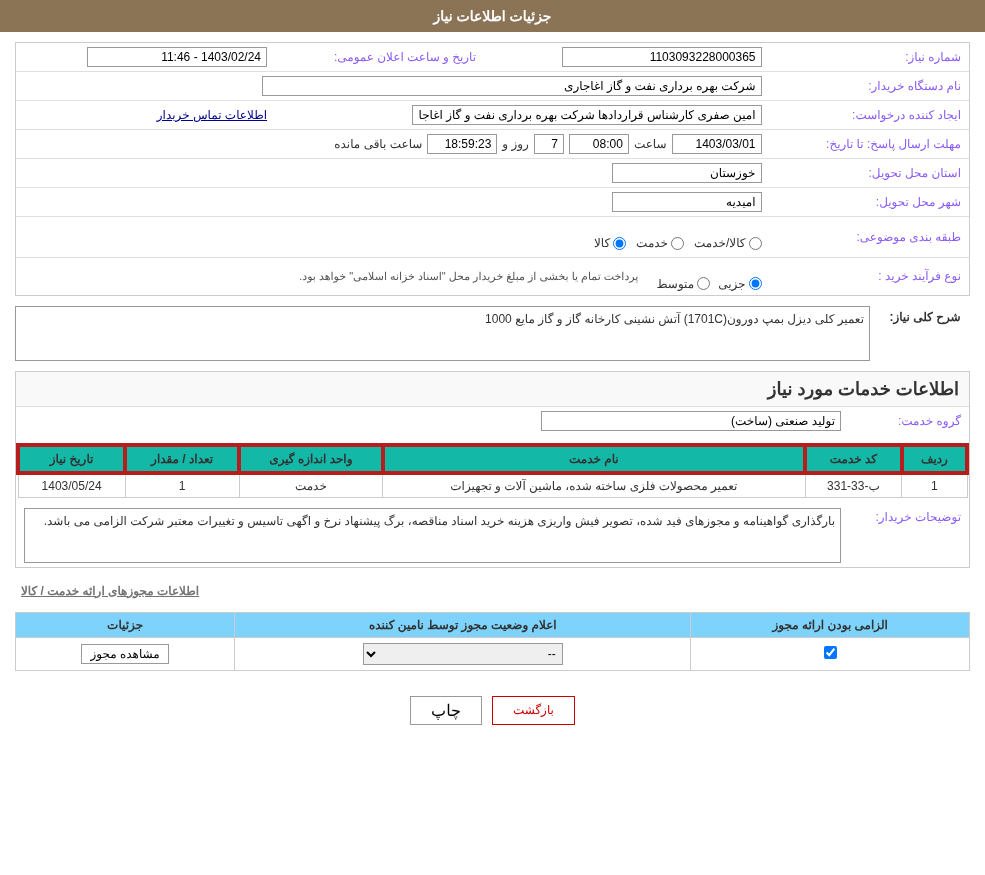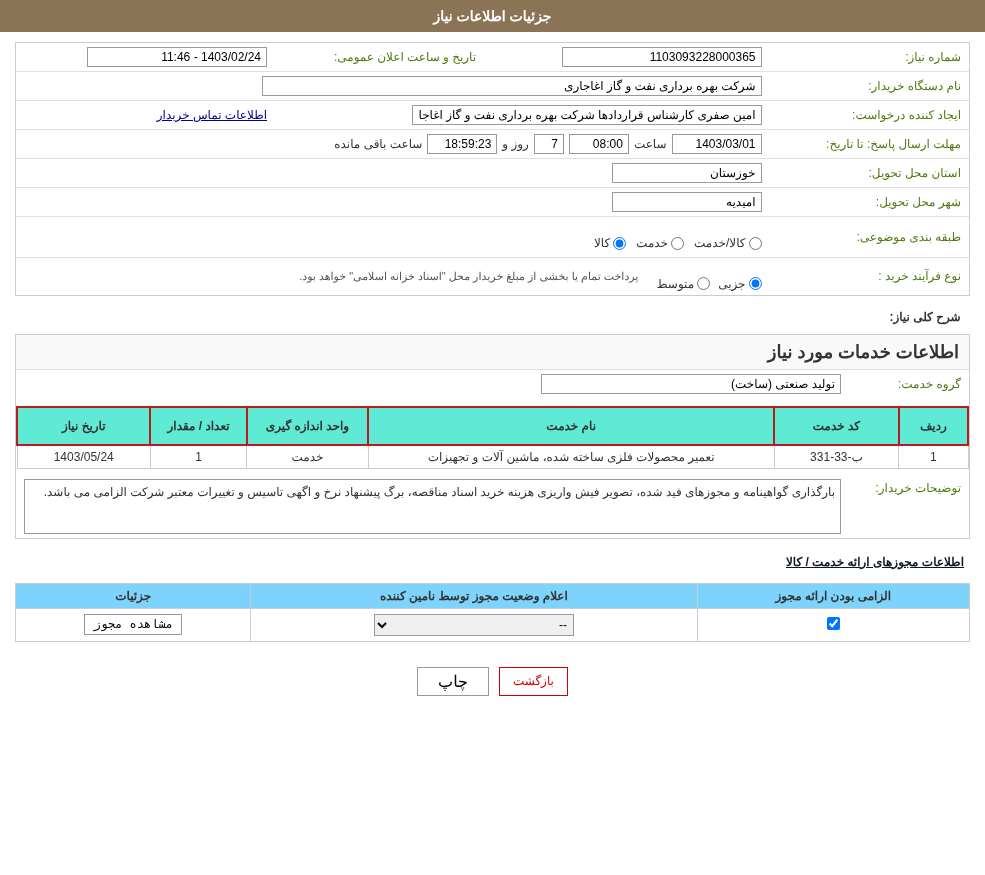--- a/index.html
+++ b/index.html
@@ -35,21 +35,21 @@
     .form-table {
       width: 100%;
       border-collapse: collapse;
     }
     .form-table td {
       padding: 4px 8px;
       vertical-align: middle;
     }
     .label-cell {
       text-align: right;
-      color: #4d7c0f;
+      color: #8b5cf6;
       white-space: nowrap;
       font-weight: normal;
       width: auto;
       min-width: 120px;
     }
     .value-cell {
       text-align: right;
     }
     .input-box {
       border: 1px solid #999;
@@ -92,29 +92,29 @@
       font-size: 18px;
       border-bottom: 1px solid #ddd;
       text-align: right;
     }
     .data-table {
       width: 100%;
       border-collapse: collapse;
       font-size: 12px;
     }
     .data-table th {
-      background: #5eead4;
-      border: 2px solid #b91c1c;
-      padding: 11px 8px;
+      background: #14b8a6;
+      border: 4px solid #b91c1c;
+      padding: 5px 8px;
       text-align: center;
       font-weight: bold;
     }
     .data-table td {
       border: 1px solid #ccc;
-      padding: 4px 25px;
+      padding: 4px 8px;
       text-align: center;
     }
     .data-table tr:nth-child(even) {
       background: #f9f9f9;
     }
     .description-box {
       border: 1px solid #999;
       padding: 5px;
       min-height: 55px;
       width: 100%;
@@ -138,21 +138,21 @@
     .permit-table td {
       border: 1px solid #ccc;
       padding: 5px 8px;
       text-align: center;
     }
     .view-button {
       background: #fff;
       border: 1px solid #999;
       padding: 2px 8px;
       cursor: pointer;
-      font-family: Liberation Mono, monospace;
+      font-family: Liberation Sans, sans-serif;
       font-size: 12px;
     }
     .action-buttons {
       text-align: center;
       padding: 15px;
       display: flex;
       justify-content: center;
       gap: 10px;
     }
     .btn-print {
@@ -160,28 +160,28 @@
       border: 1px solid #999;
       padding: 4px 20px;
       cursor: pointer;
       font-family: Tahoma, Arial, sans-serif;
       font-size: 16px;
     }
     .btn-back {
       background: #fff;
       border: 1px solid #cc0000;
       color: #cc0000;
-      padding: 4px 13px;
+      padding: 4px 20px;
       cursor: pointer;
       font-family: Tahoma, Arial, sans-serif;
       font-size: 12px;
     }
     .sub-section-title {
-      text-align: right;
-      color: #0f172a;
+      text-align: left;
+      color: #737373;
       font-weight: bold;
       padding: 6px;
       text-decoration: underline;
       cursor: pointer;
     }
     .select-box {
       border: 1px solid #999;
       padding: 2px;
       font-family: Tahoma, Arial, sans-serif;
       font-size: 12px;
@@ -298,20 +298,23 @@
               <span style="color:#555; font-size:11px; margin-right:10px;">پرداخت تمام یا بخشی از مبلغ خریدار محل "اسناد خزانه اسلامی" خواهد بود.</span>
             </div>
           </td>
         </tr>
       </tbody>
         </table>
     </div>
 
     <div style="display:flex; align-items:flex-start; gap:10px; margin-bottom:10px; direction:rtl;">
       <span style="font-weight:bold; white-space:nowrap; padding-top:4px; min-width:90px;text-align:center;">شرح کلی نیاز:</span>
+      <div style="flex:1;">
+        <div class="description-box">تعمیر کلی دیزل بمپ دورون(1701C) آتش نشینی کارخانه گاز و گاز مایع 1000</div>
+      </div>
     </div>
 
     <div class="info-section">
       <div class="section-header">اطلاعات خدمات مورد نیاز</div>
       <table class="form-table">
         <tbody>
             <tr>
           <td class="label-cell" style="width:100px;">گروه خدمت:</td>
           <td class="value-cell">
             <input class="input-box" type="text" style="width: 300px;" readonly="" value="تولید صنعتی (ساخت)">

